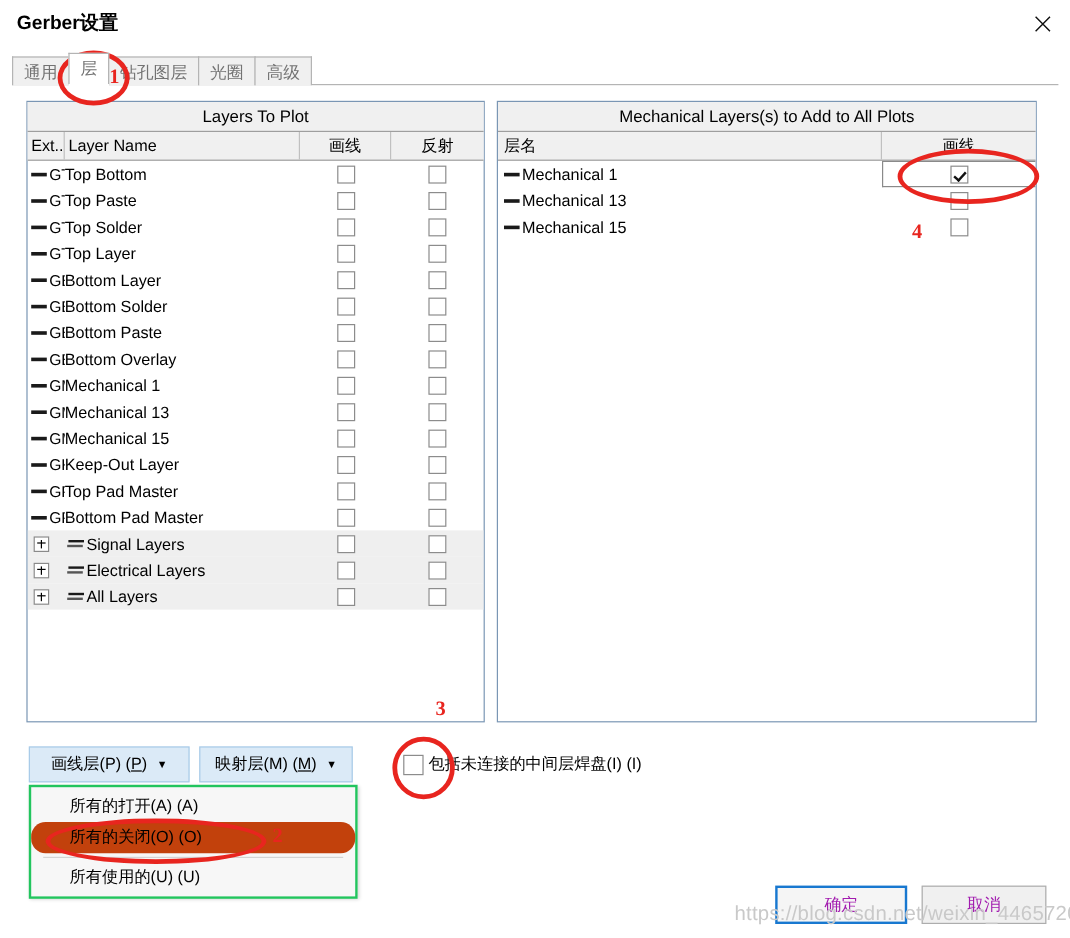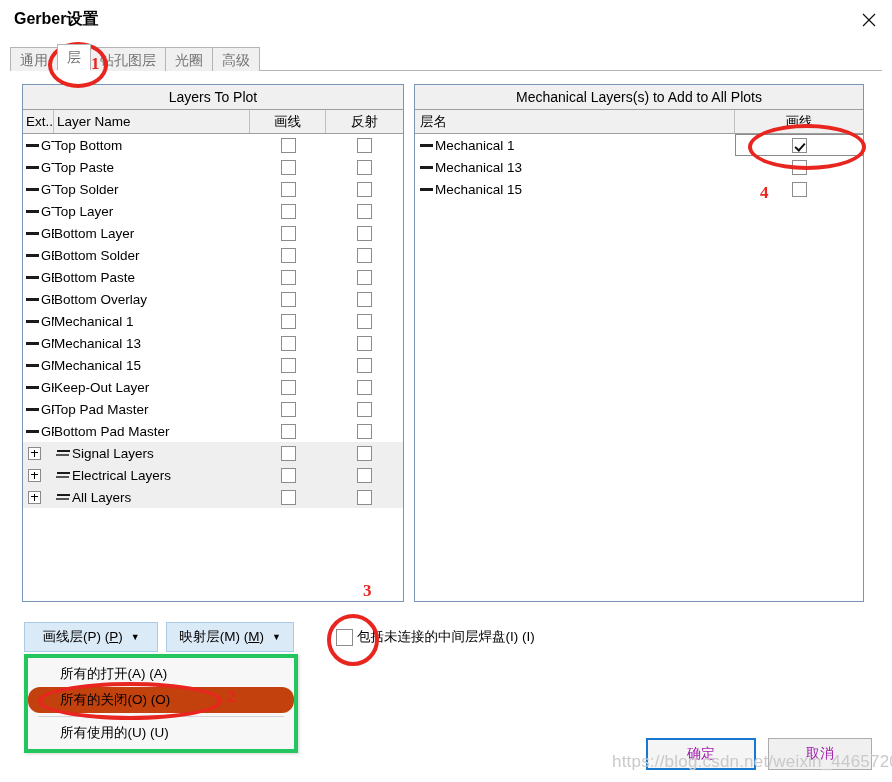--- a/index.html
+++ b/index.html
@@ -97,21 +97,21 @@
   #btn-plot-layers{left:24px;top:622px;width:134px;}
   #btn-mirror-layers{left:166px;top:622px;width:128px;}
   .caret{margin-left:8px;font-size:9px;line-height:1;}
   .acc{text-decoration:underline;}
   #inc-pads{position:absolute;left:336px;top:628px;display:flex;align-items:center;}
   #inc-pads .cbx{width:17px;height:17px;}
   #inc-pads .lbl{margin-left:4px;font-size:13.5px;white-space:nowrap;}
   
   #dropdown-menu{
     position:absolute;left:24px;top:654px;width:274px;
-    background:#f7f7f7;border:4px solid #22c55e;box-sizing:border-box;padding:3px 0;
+    background:#f7f7f7;border:2px solid #22c55e;box-sizing:border-box;padding:3px 0;
     box-shadow:1px 1px 3px rgba(0,0,0,.18);
   }
   #dropdown-menu .mi{height:26px;line-height:26px;padding-left:32px;font-size:13.5px;
     color:#000;white-space:nowrap;cursor:default;}
   #dropdown-menu .mi.sel{background:#c2410c;border-radius:12px;}
   #dropdown-menu .sep{height:1px;background:#d4d4d4;margin:3px 10px;}
   
   .footbtn{
     position:absolute;height:32px;background:#f0f0f0;border:1px solid #adadad;
     box-sizing:border-box;display:flex;align-items:center;justify-content:center;

